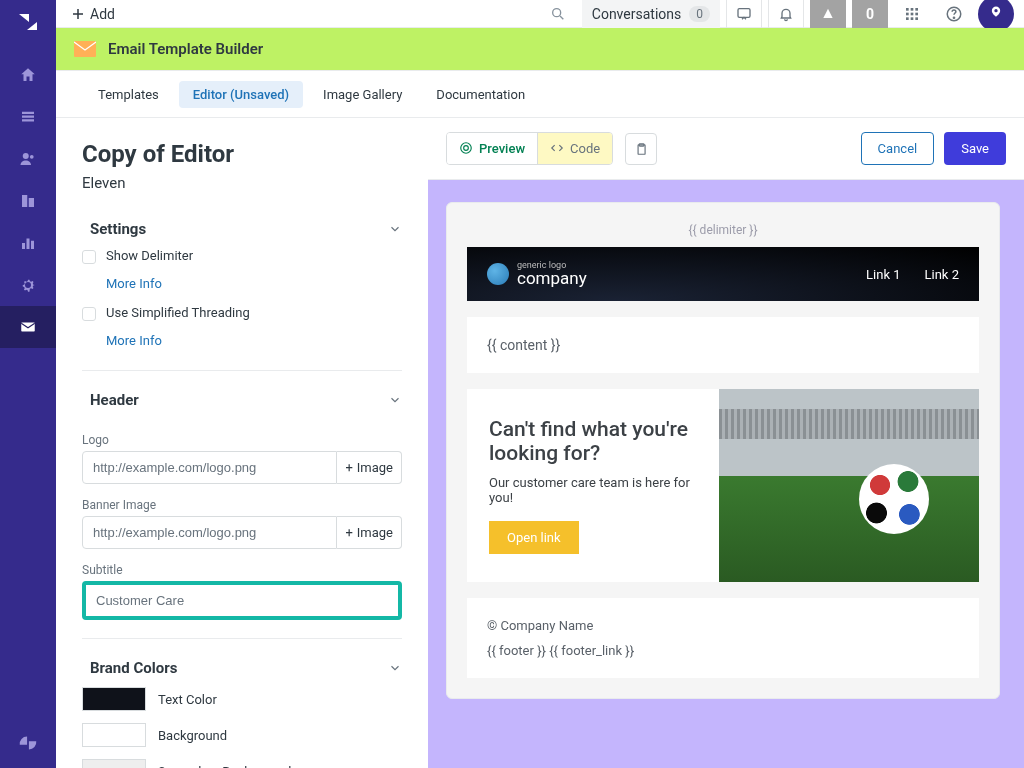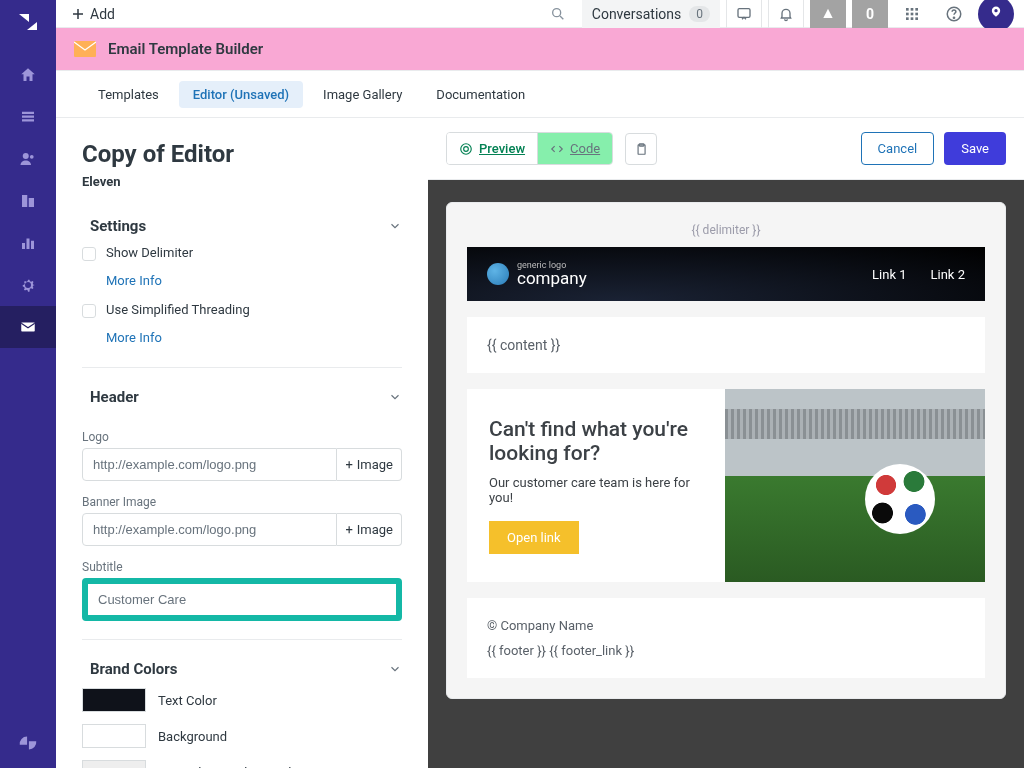--- a/index.html
+++ b/index.html
@@ -13,62 +13,62 @@
 .leftnav .footer-icon{color:#9d95d9;margin-bottom:14px;}
 .main{flex:1;display:flex;flex-direction:column;}
 .topbar{height:28px;border-bottom:1px solid #e9ebed;display:flex;align-items:center;padding:0 10px;}
 .topbar .add{display:flex;align-items:center;gap:6px;cursor:pointer;padding:4px 6px;}
 .topbar .right{margin-left:auto;display:flex;align-items:center;gap:6px;}
 .topbar .tb-icon{width:36px;height:36px;border:1px solid #e4e6e8;border-radius:4px;display:flex;align-items:center;justify-content:center;color:#68737d;cursor:pointer;}
 .topbar .conv{background:#f3f4f5;border:none;border-radius:4px;padding:0 10px;height:36px;display:flex;align-items:center;gap:8px;cursor:pointer;}
 .topbar .conv .badge{background:#e4e6e8;border-radius:10px;padding:1px 7px;font-size:12px;color:#68737d;}
 .topbar .sq{width:36px;height:36px;background:#a3a3a3;border-radius:4px;display:flex;align-items:center;justify-content:center;color:#fff;font-weight:700;cursor:pointer;}
 .topbar .avatar{width:36px;height:36px;border-radius:50%;background:#352b8c;display:flex;align-items:center;justify-content:center;cursor:pointer;}
-.subheader{height:43px;border-bottom:1px solid #e9ebed;background:#f9a8d4;display:flex;align-items:center;padding:0 18px;gap:12px;}
+.subheader{height:43px;border-bottom:1px solid #e9ebed;background:#bef264;display:flex;align-items:center;padding:0 18px;gap:12px;}
 .subheader h2{font-size:15px;font-weight:600;}
 .tabs{height:47px;border-bottom:1px solid #e9ebed;display:flex;align-items:center;padding:0 28px;gap:6px;}
 .tabs .tab{padding:6px 14px;border-radius:4px;cursor:pointer;font-size:13px;}
 .tabs .tab.active{background:#e5effa;color:#1f73b7;font-weight:500;}
 .content{flex:1;display:flex;overflow:hidden;}
 .sidebar{width:372px;padding:22px 26px 0 26px;overflow-y:auto;}
 .sidebar h1{font-size:24px;font-weight:700;margin-bottom:6px;}
-.sidebar .subtitle{font-size:13px;font-weight:700;margin-bottom:24px;}
+.sidebar .subtitle{font-size:15px;font-weight:400;margin-bottom:24px;}
 .section{border-bottom:1px solid #e9ebed;padding-bottom:18px;margin-bottom:16px;}
 .section-head{display:flex;align-items:center;justify-content:space-between;padding:4px 0 10px 0;}
 .section-head h3{font-size:15px;font-weight:700;margin-left:8px;}
 .chev{color:#68737d;}
 .check-row{display:flex;align-items:flex-start;gap:10px;margin-bottom:4px;}
 .checkbox{width:14px;height:14px;border:1px solid #d8dcde;border-radius:3px;margin-top:2px;cursor:pointer;flex-shrink:0;}
 .check-col .lbl{font-size:13px;}
 .check-col .more{color:#1f73b7;font-size:13px;cursor:pointer;margin-top:13px;}
 .check-row+.check-row{margin-top:14px;}
 .field-lbl{font-size:12px;color:#68737d;margin:14px 0 4px 0;}
 .input-row{display:flex;gap:0;}
 .input-row input{flex:1;border:1px solid #d8dcde;border-radius:4px 0 0 4px;padding:8px 10px;font-size:13px;color:#68737d;}
 .input-row .img-btn{border:1px solid #d8dcde;border-left:none;border-radius:0 4px 4px 0;padding:8px 8px;font-size:13px;cursor:pointer;display:flex;align-items:center;gap:4px;background:#fff;}
-.input-full{width:100%;border:6px solid #14b8a6;border-radius:4px;padding:8px 10px;font-size:13px;color:#68737d;}
+.input-full{width:100%;border:4px solid #14b8a6;border-radius:4px;padding:8px 10px;font-size:13px;color:#68737d;}
 .color-row{display:flex;align-items:center;gap:12px;margin-bottom:12px;}
 .swatch{width:64px;height:24px;border:1px solid #d8dcde;cursor:pointer;}
 .swatch.black{background:#0f121a;}
 .swatch.white{background:#fff;}
 .swatch.grey{background:#eeeeee;}
 .color-row .lbl{font-size:13px;}
 .canvas{flex:1;display:flex;flex-direction:column;}
 .canvas-toolbar{height:62px;border-bottom:1px solid #e9ebed;display:flex;align-items:center;padding:0 18px;}
 .seg{display:flex;border:1px solid #d8dcde;border-radius:4px;overflow:hidden;}
-.seg .seg-btn{padding:8px 12px;display:flex;align-items:flex-end;gap:6px;font-size:13px;cursor:pointer;background:#fff;text-decoration:underline;}
+.seg .seg-btn{padding:8px 12px;display:flex;align-items:flex-start;gap:6px;font-size:13px;cursor:pointer;background:#fff;}
 .seg .seg-btn.active{background:#fff;color:#038153;font-weight:500;}
-.seg .seg-btn:not(.active){background:#86efac;color:#68737d;}
+.seg .seg-btn:not(.active){background:#fef9c3;color:#68737d;}
 .seg .seg-btn+.seg-btn{border-left:1px solid #d8dcde;}
 .clip{margin-left:12px;width:32px;height:32px;border:1px solid #d8dcde;border-radius:4px;display:flex;align-items:center;justify-content:center;color:#68737d;cursor:pointer;}
 .cv-actions{margin-left:auto;display:flex;gap:10px;align-items:center;}
 .btn{padding:8px 16px;border-radius:4px;font-size:13px;cursor:pointer;border:1px solid transparent;}
 .btn.cancel{border-color:#1f73b7;color:#1f73b7;background:#fff;}
 .btn.save{background:#3f3cdb;color:#fff;}
-.canvas-body{flex:1;background:#404040;padding:22px 18px 0 18px;overflow-y:auto;}
+.canvas-body{flex:1;background:#c4b5fd;padding:22px 24px 0 18px;overflow-y:auto;}
 .preview{border:1px solid #e9ebed;border-radius:6px;background:#f5f5f5;padding:20px;}
 .delim{text-align:center;color:#9c9caa;font-size:12px;margin-bottom:10px;}
 .p-header{background:#0a0a0a;height:54px;display:flex;align-items:center;padding:0 20px;color:#fff;background:radial-gradient(ellipse at 30% 100%,#1a2234,#000);}
 .p-logo{display:flex;align-items:center;gap:8px;}
 .p-logo-ball{width:22px;height:22px;border-radius:50%;background:radial-gradient(circle at 35% 35%,#5fb4e6,#2a7cb8);}
 .p-logo-txt .s{font-size:9px;color:#bbb;line-height:1;}
 .p-logo-txt .b{font-size:17px;line-height:1;}
 .p-links{margin-left:auto;display:flex;gap:24px;font-size:13px;}
 .p-block{background:#fff;padding:20px;margin-top:16px;}
 .p-content{color:#5a6169;font-size:14px;}

